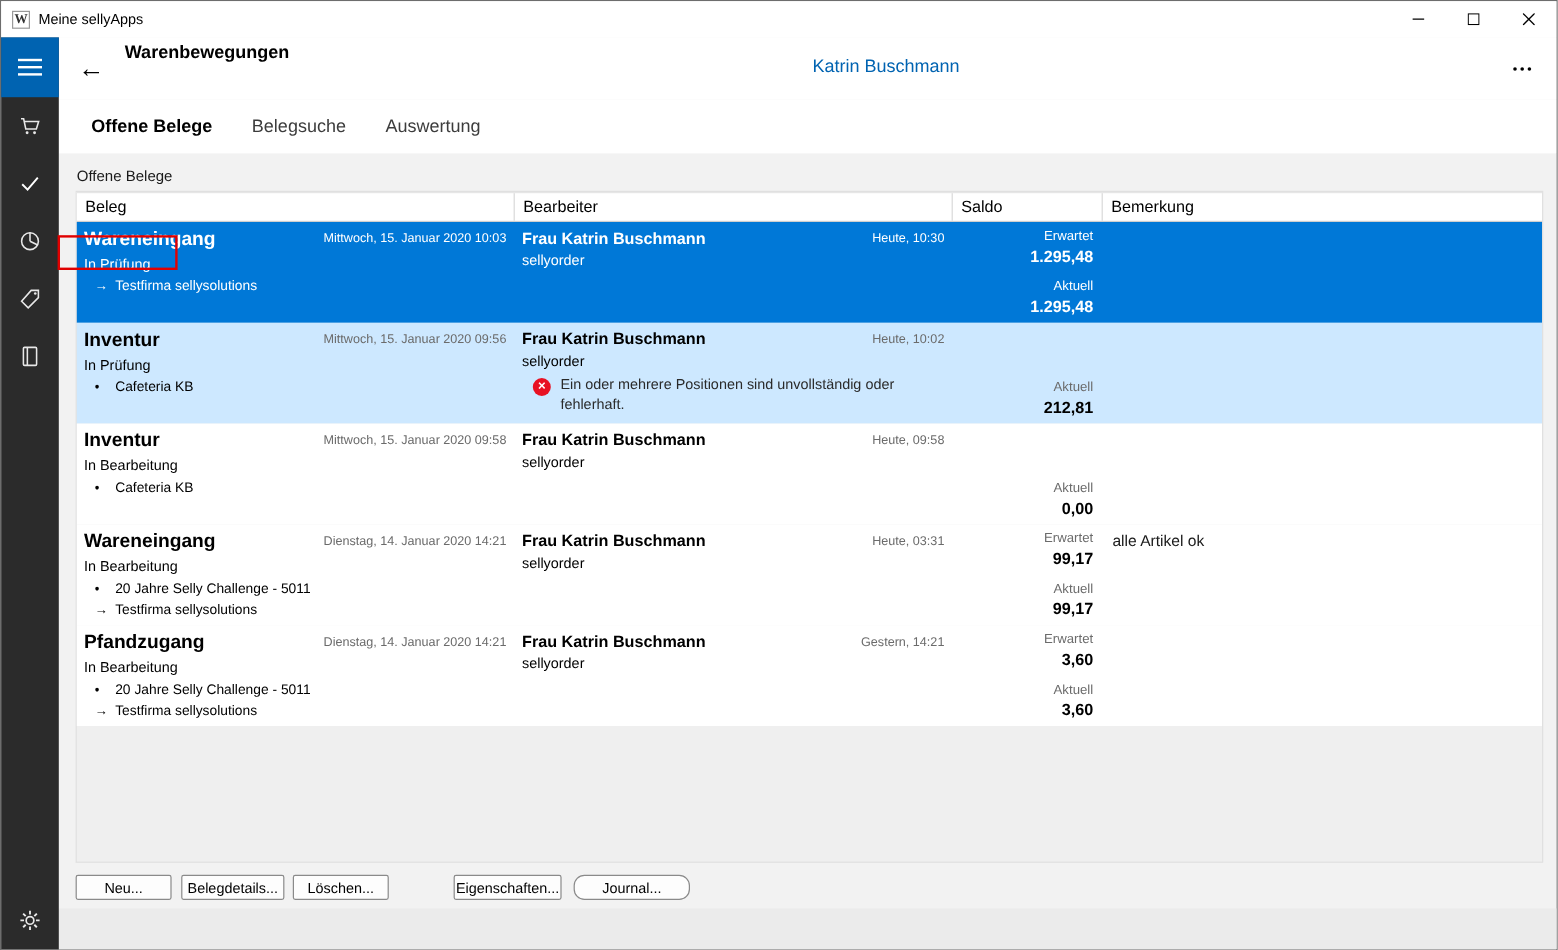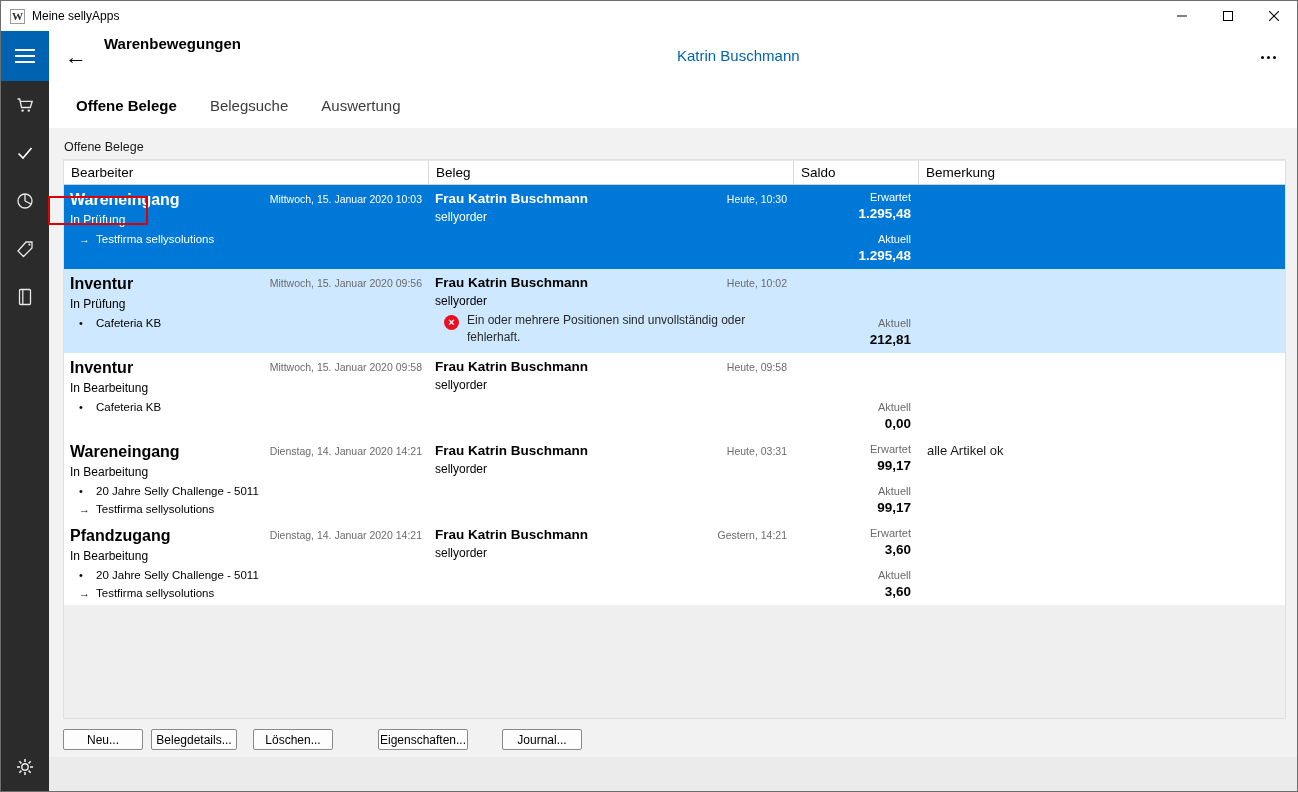--- a/index.html
+++ b/index.html
@@ -127,23 +127,23 @@
   .note-text { font-size: 13px; color: #1a1a1a; }
 
   
   .btn {
     position: absolute; top: 601px; height: 21px; background: #fdfdfd;
     border: 1px solid #8a8a8a; border-radius: 2px; font-size: 12px;
     font-family: "Liberation Sans", sans-serif; cursor: pointer; text-align: center; padding-top: 3px;
   }
   .btn-new { left: 14px; width: 80px; }
   .btn-details { left: 102px; width: 86px; }
-  .btn-delete { left: 204px; width: 80px; }
+  .btn-delete { left: 195px; width: 80px; }
   .btn-props { left: 329px; width: 90px; }
-  .btn-journal { left: 453px; width: 80px; }
+  .btn-journal { left: 429px; width: 97px; border-radius: 9px; }
 
   .bottom-strip {
     position: absolute; left: 0; right: 0; bottom: 0; height: 34px; background: #ebebeb;
   }
 
   
   .annotation-box {
     position: absolute; left: 47px; top: 195px; width: 100px; height: 29px;
     border: 2px solid #e00000; z-index: 20; pointer-events: none;
   }
@@ -243,22 +243,22 @@
   <div class="tab active">Offene Belege</div>
   <div class="tab">Belegsuche</div>
   <div class="tab">Auswertung</div>
 </div>
 
 <div class="content">
   <div class="list-label">Offene Belege</div>
 
   <div class="table">
     <div class="thead">
+      <div class="th col1">Beleg</div>
       <div class="th col2">Bearbeiter</div>
-      <div class="th col1">Beleg</div>
       <div class="th col3">Saldo</div>
       <div class="th col4">Bemerkung</div>
     </div>
 
     <div class="row selected">
       <div class="cell c-beleg">
         <div class="doc-type">Wareneingang</div>
         <div class="right-top muted">Mittwoch, 15. Januar 2020 10:03</div>
         <div class="doc-status">In Prüfung</div>
         <div class="sub-line">

